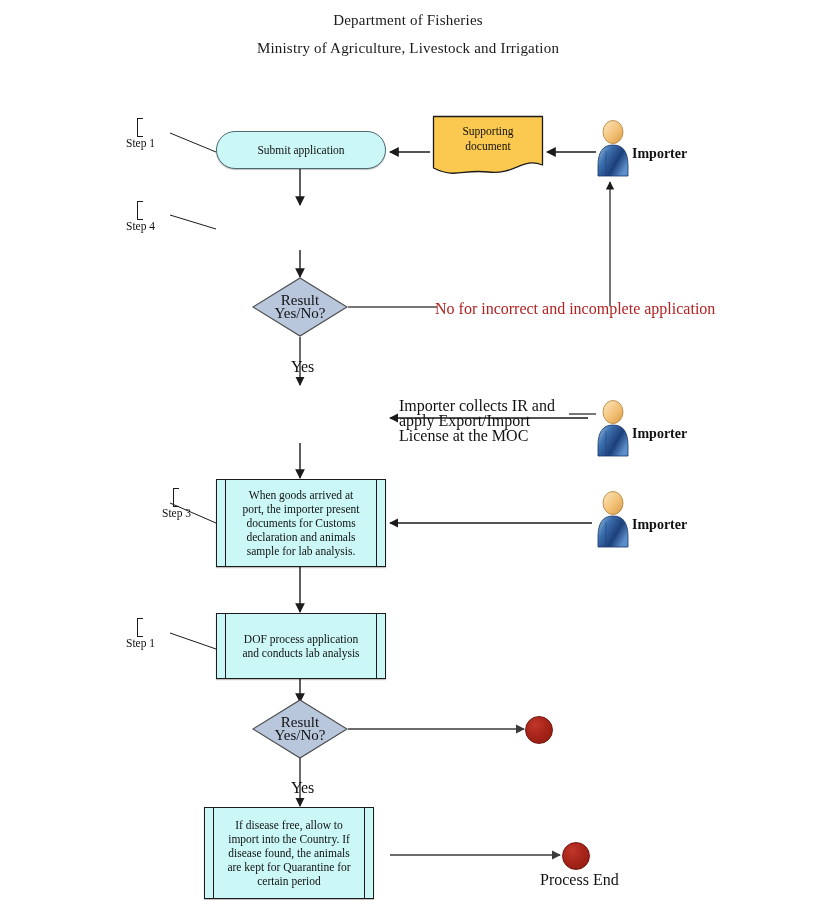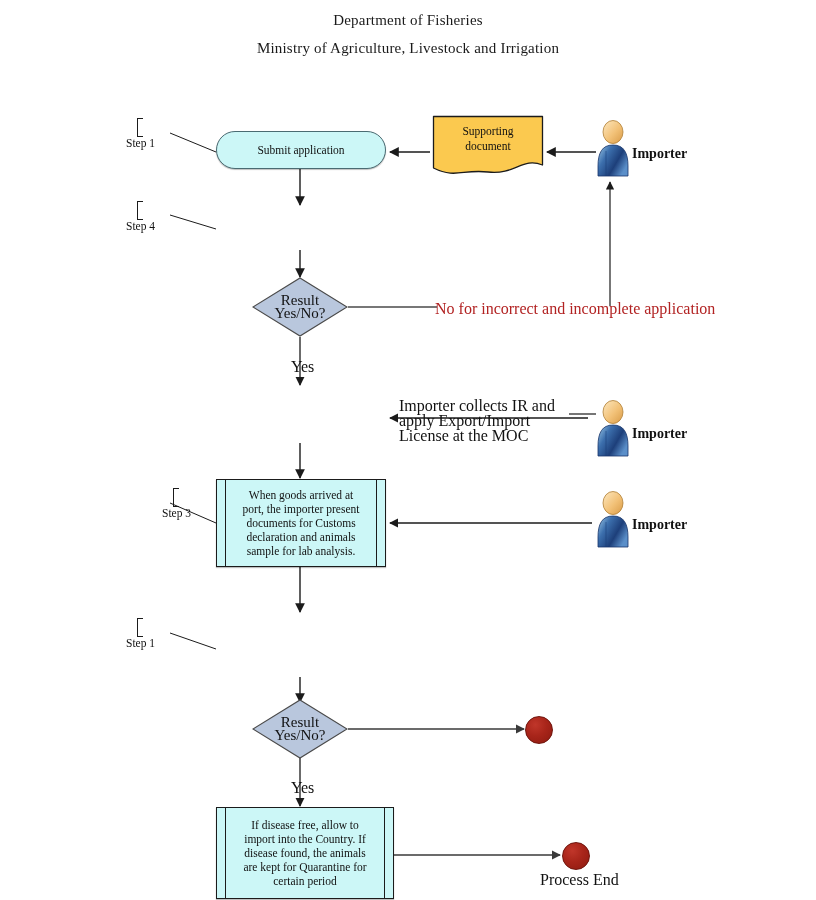--- a/index.html
+++ b/index.html
@@ -322,33 +322,38 @@
           <stop offset="100%" stop-color="#5b8fc9"></stop>
         </linearGradient>
       </defs>
       <ellipse cx="17" cy="12" rx="10" ry="11.5" fill="url(#headG3)" stroke="#b07f35" stroke-width="0.8"></ellipse>
       <path d="M 17 25 C 6 25 2 33 2 46 L 2 56 L 32 56 L 32 46 C 32 33 28 25 17 25 Z" fill="url(#bodyG3)" stroke="#16336a" stroke-width="0.8"></path>
       <path d="M 10 31 L 10 56" stroke="#1b3f76" stroke-width="0.8" fill="none" opacity="0.7"></path>
     </svg>
   </div>
   <div class="actor-label" style="left:632px; top:517px;">Importer</div>
 
+  <div class="abs process" style="left:216px; top:613px; width:168px; height:64px;">
+    <span class="bar-l"></span>
+    <span class="bar-r"></span>
+    <div class="shape-text">DOF process application and conducts lab analysis</div>
+  </div>
 
   <div class="abs decision" style="left:252px; top:699px; width:96px; height:60px;">
     <svg width="96" height="60" viewBox="0 0 96 60" xmlns="http://www.w3.org/2000/svg">
       <path d="M 48 1 L 95 30 L 48 59 L 1 30 Z" fill="#b9c7dd" stroke="#4a4a4a" stroke-width="1.2"></path>
     </svg>
     <div class="shape-text">Result Yes/No?</div>
   </div>
 
   <div class="abs endpoint" style="left:525px; top:716px; width:26px; height:26px;"></div>
 
   <div class="edge-label" style="left:291px; top:779px;">Yes</div>
 
-  <div class="abs process" style="left:216px; top:807px; width:168px; height:90px;padding-left:8px;">
+  <div class="abs process" style="left:204px; top:807px; width:168px; height:90px;">
     <span class="bar-l"></span>
     <span class="bar-r"></span>
     <div class="shape-text">If disease free, allow to import into the Country. If disease found, the animals are kept for Quarantine for certain period</div>
   </div>
 
   <div class="abs endpoint" style="left:562px; top:842px; width:26px; height:26px;"></div>
   <div class="edge-label" style="left:540px; top:871px;">Process End</div>
 
 </div>
 

